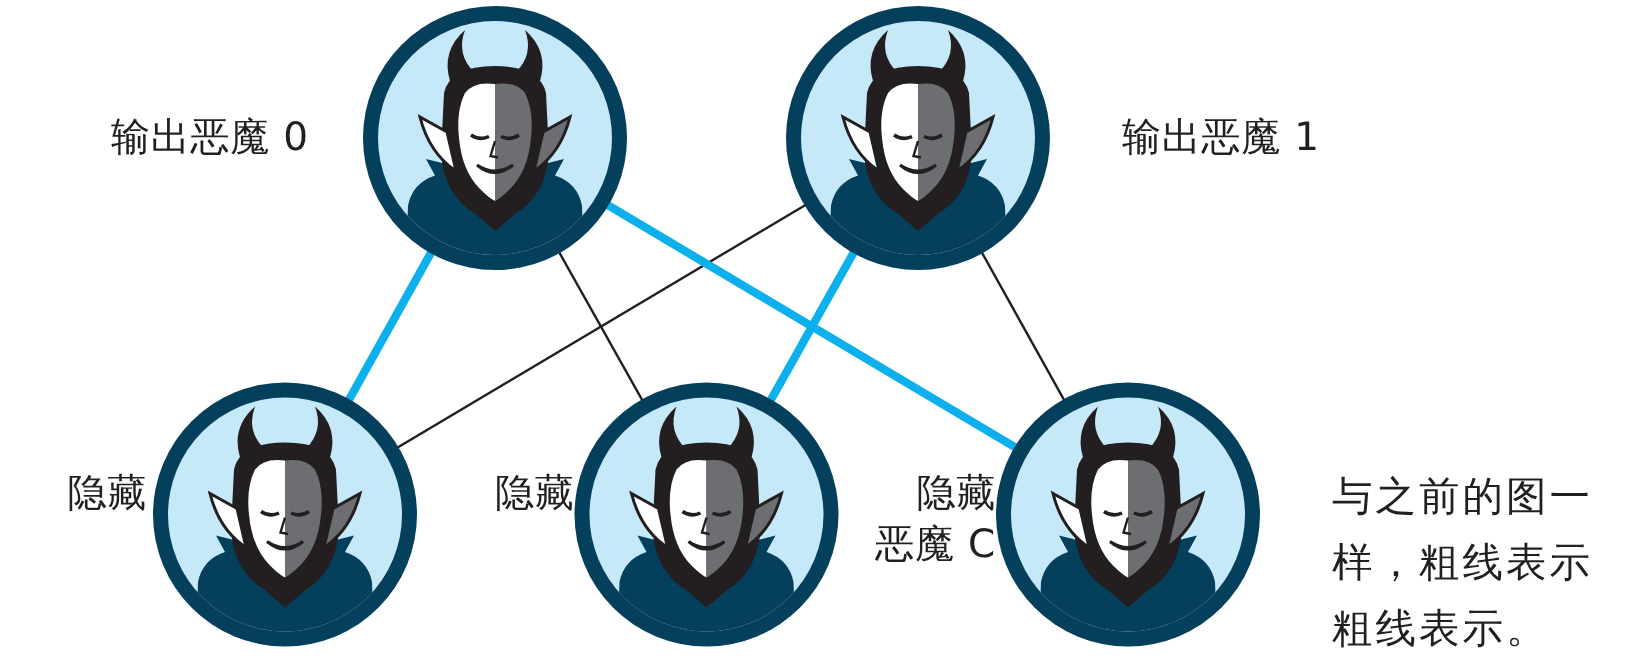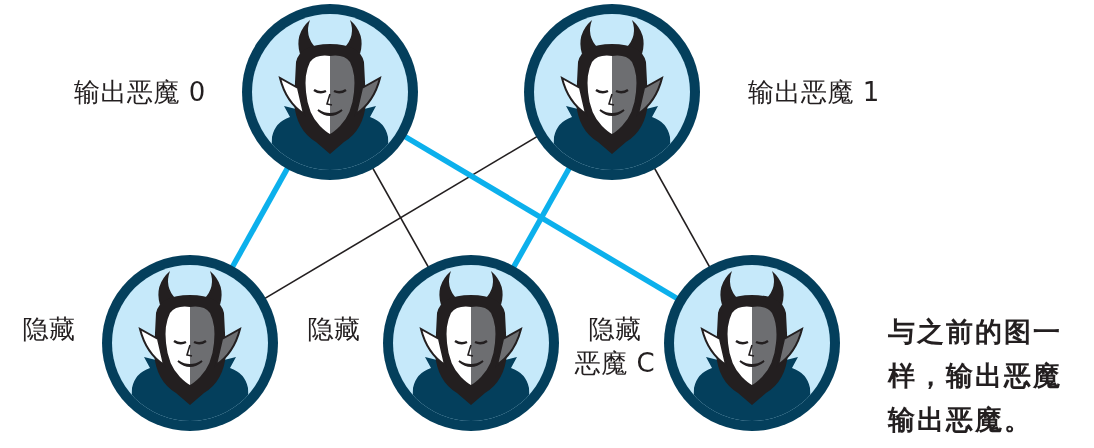--- a/index.html
+++ b/index.html
@@ -1,23 +1,23 @@
 <!DOCTYPE html>
 <html><head>
   <meta charset="utf-8">
   <style>
     html, body { margin: 0; padding: 0; background: #ffffff; }
     body { width: 1094px; height: 448px; position: relative; overflow: hidden;
            font-family: "DejaVu Sans", "Liberation Sans", sans-serif; }
     #diagram { position: absolute; left: 0; top: 0; width: 1094px; height: 448px; }
     .label { position: absolute; color: #231f20; font-size: 26px; line-height: 34px;
              white-space: nowrap; letter-spacing: 0.5px; }
-    .label.center { text-align: center; }
+    .label.center { text-align: right; }
     .caption { position: absolute; left: 888px; top: 310px; width: 206px;
-               font-size: 27px; line-height: 44px; color: #231f20; font-weight: bold; }
+               font-size: 27px; line-height: 44px; color: #231f20; }
     .caption span { display: block; white-space: nowrap; letter-spacing: 2px; }
   </style>
 </head>
 <body>
 
 <svg id="diagram" viewBox="0 0 1094 448" xmlns="http://www.w3.org/2000/svg">
   <defs>
     <clipPath id="innerClip">
       <circle cx="0" cy="0" r="78"></circle>
     </clipPath>
@@ -77,15 +77,15 @@
 <div class="label center" style="left:285px; top:312px; width:98px;">
   <div>隐藏</div>
 </div>
 <div class="label center" style="left:566px; top:312px; width:98px;">
   <div>隐藏</div>
   <div>恶魔 C</div>
 </div>
 
 <div class="caption">
   <span>与之前的图一</span>
-  <span>样，输出恶魔</span>
-  <span>输出恶魔。</span>
+  <span>样，粗线表示</span>
+  <span>粗线表示。</span>
 </div>
 
 </body></html>

